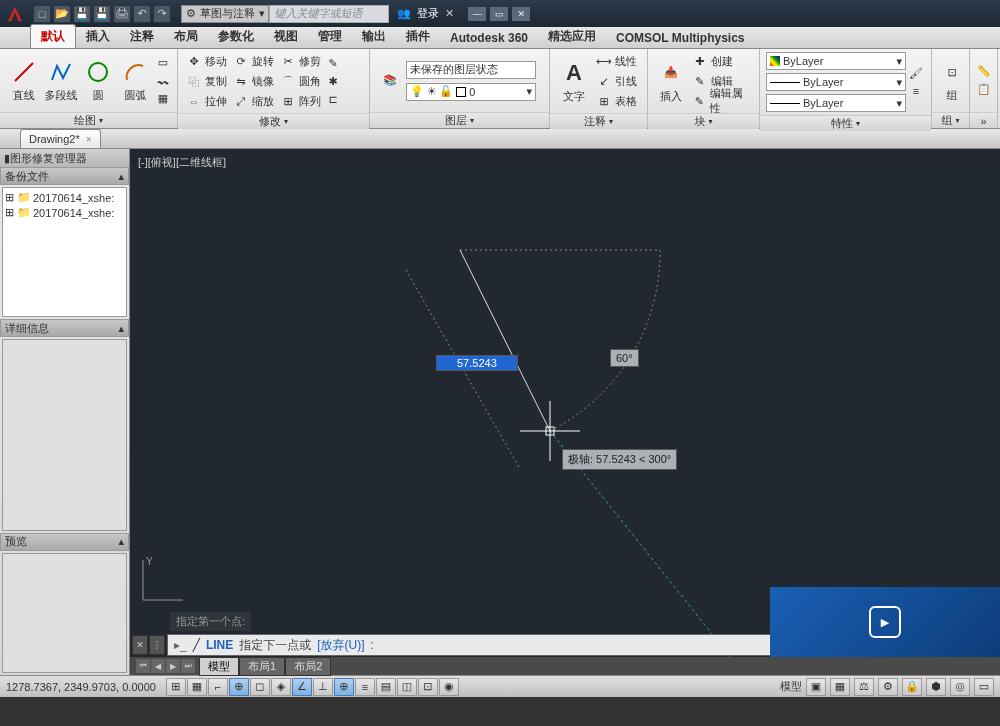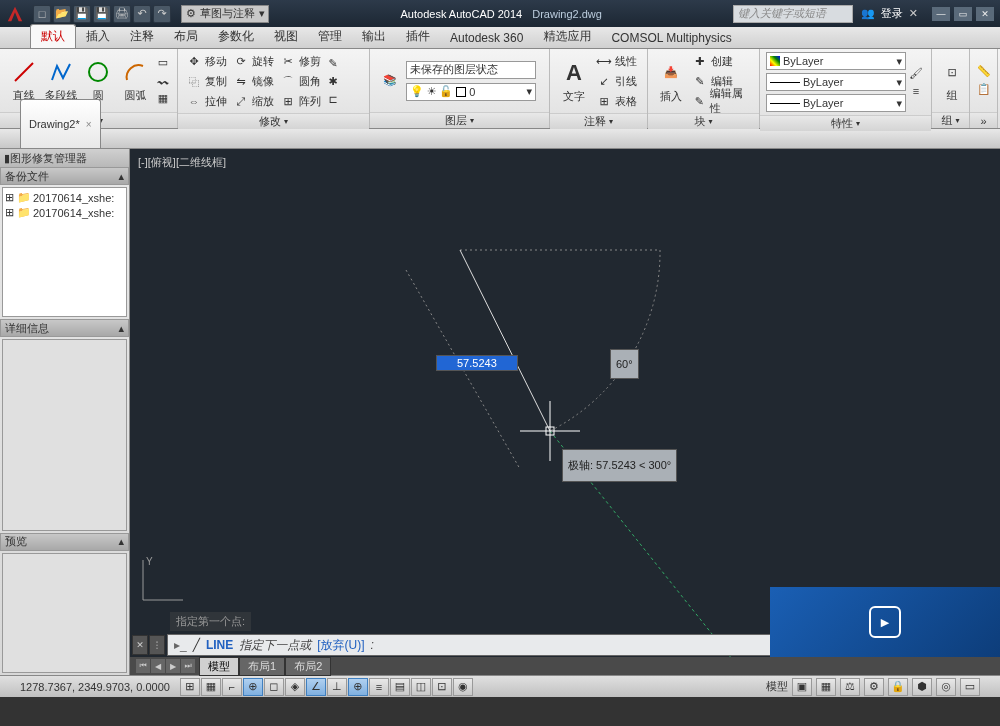--- a/index.html
+++ b/index.html
@@ -15,21 +15,21 @@
 .titlebar .spacer { flex: 1; text-align: center; display: flex; gap: 10px; justify-content: center; align-items: center; }
 .titlebar .app-title { color: #fff; }
 .titlebar .doc-title { color: #bcd; }
 .titlebar .search-box { width: 120px; height: 18px; background: #d8dce0; border: 1px solid #aaa; display: flex; align-items: center; padding: 0 4px; color: #888; font-style: italic; }
 .titlebar .right-icons { display: flex; gap: 6px; padding: 0 8px; align-items: center; }
 .win-controls { display: flex; gap: 4px; padding: 0 6px; }
 .win-btn { width: 18px; height: 14px; background: #5a6a7a; display: flex; align-items: center; justify-content: center; color: #eee; font-size: 9px; }
 
 
 .ribbon-tabs { height: 22px; background: linear-gradient(#e8e8e8, #d0d0d0); display: flex; align-items: flex-end; border-bottom: 1px solid #888; padding-left: 30px; }
-.ribbon-tab { padding: 3px 10px; font-size: 12px; cursor: pointer; }
+.ribbon-tab { padding: 3px 10px; font-size: 12px; cursor: pointer; font-weight: bold; }
 .ribbon-tab.active { background: #f8f8f8; border: 1px solid #888; border-bottom: none; border-radius: 3px 3px 0 0; color: #c00; }
 
 
 .ribbon { height: 80px; background: linear-gradient(#f4f4f4, #e0e0e0); display: flex; border-bottom: 1px solid #888; }
 .panel { border-right: 1px solid #bbb; display: flex; flex-direction: column; }
 .panel-body { flex: 1; display: flex; padding: 3px 6px; gap: 2px; }
 .panel-title { height: 16px; text-align: center; font-size: 11px; background: linear-gradient(#e8e8e8, #d4d4d4); border-top: 1px solid #ccc; display: flex; justify-content: center; align-items: center; gap: 3px; }
 .panel-title .arrow { font-size: 8px; }
 
 .big-btn { display: flex; flex-direction: column; align-items: center; justify-content: center; width: 36px; gap: 2px; cursor: pointer; }
@@ -38,68 +38,68 @@
 
 .col { display: flex; flex-direction: column; gap: 2px; justify-content: center; }
 .small-btn { display: flex; align-items: center; height: 18px; gap: 3px; padding: 0 2px; cursor: pointer; font-size: 11px; }
 .small-icon { width: 16px; height: 16px; display: inline-flex; align-items: center; justify-content: center; }
 
 .layer-combo { width: 100px; height: 18px; background: #fff; border: 1px solid #999; display: flex; align-items: center; padding: 0 3px; gap: 3px; }
 .prop-combo { width: 140px; height: 18px; background: #fff; border: 1px solid #999; display: flex; align-items: center; padding: 0 3px; gap: 3px; font-size: 11px; }
 
 
 .filetab-bar { height: 20px; background: linear-gradient(#e8e8e8, #c8c8c8); display: flex; align-items: flex-end; padding-left: 20px; border-bottom: 1px solid #888; }
-.filetab { background: linear-gradient(#fff, #e8e8e8); border: 1px solid #888; border-bottom: none; padding: 18px 8px; display: flex; gap: 6px; align-items: center; font-size: 11px; border-radius: 3px 3px 0 0; }
+.filetab { background: linear-gradient(#fff, #e8e8e8); border: 1px solid #888; border-bottom: none; padding: 3px 8px; display: flex; gap: 6px; align-items: center; font-size: 11px; border-radius: 3px 3px 0 0; }
 .filetab .close { color: #888; font-size: 10px; }
 
 
 .main { display: flex; height: 526px; }
 .left-palette { width: 130px; background: linear-gradient(#e8e8e8, #d8d8d8); border-right: 1px solid #888; display: flex; flex-direction: column; }
 .palette-title { height: 18px; background: linear-gradient(#d0d0d0, #b8b8b8); display: flex; align-items: center; padding: 0 4px; font-size: 11px; }
 .palette-section-hdr { height: 18px; background: linear-gradient(#c8c8c8, #a8a8a8); display: flex; align-items: center; padding: 0 4px; font-size: 11px; justify-content: space-between; border: 1px solid #999; }
 .palette-tree { flex: 1; background: #fff; border: 1px solid #999; margin: 2px; overflow: hidden; font-size: 11px; padding: 2px; }
 .tree-item { display: flex; align-items: center; gap: 2px; padding: 1px 0; }
 .palette-spacer { flex: 0.8; background: #e0e0e0; border: 1px solid #999; margin: 2px; }
 .palette-preview { flex: 0.5; background: #e0e0e0; border: 1px solid #999; margin: 2px; }
 
 .canvas-wrap { flex: 1; position: relative; background: #212830; }
 .viewport-label { position: absolute; top: 6px; left: 8px; color: #ccc; font-size: 11px; }
 .drawing-svg { position: absolute; inset: 0; }
 
 .dyn-input { position: absolute; background: #fff; border: 1px solid #555; padding: 1px 20px; font-size: 11px; }
 .dyn-input.selected { background: #2166d4; color: #fff; }
-.dyn-tooltip { position: absolute; background: #aab0b6; border: 1px solid #555; padding: 8px 5px; font-size: 11px; color: #222; }
+.dyn-tooltip { position: absolute; background: #aab0b6; border: 1px solid #555; padding: 2px 5px; font-size: 11px; color: #222; }
 
 .ucs-icon { position: absolute; left: 8px; bottom: 70px; }
 
 .cmd-history { position: absolute; left: 40px; bottom: 44px; color: #999; font-size: 11px; background: rgba(50,55,60,0.85); padding: 2px 6px; }
 .cmd-line-wrap { position: absolute; left: 2px; right: 2px; bottom: 18px; height: 24px; display: flex; align-items: center; gap: 2px; }
 .cmd-nav { display: flex; gap: 1px; }
 .cmd-nav-btn { width: 16px; height: 20px; background: #555; color: #ccc; display: flex; align-items: center; justify-content: center; font-size: 9px; border: 1px solid #333; }
 .cmd-input { flex: 1; height: 22px; background: #e8eaec; border: 1px solid #666; display: flex; align-items: center; padding: 0 6px; gap: 6px; font-size: 12px; }
 .cmd-input .prompt-icon { color: #666; }
 .cmd-input .cmd-name { color: #2060c0; font-weight: bold; }
-.cmd-input .cmd-text { color: #444; font-style: italic; }
+.cmd-input .cmd-text { color: #444; }
 .cmd-input .cmd-option { color: #2060c0; }
 
 .model-tabs { position: absolute; left: 0; right: 0; bottom: 0; height: 18px; background: #4a4a4a; display: flex; align-items: center; padding-left: 6px; gap: 0; }
 .model-tab-nav { display: flex; gap: 1px; margin-right: 4px; }
 .mt-nav { width: 14px; height: 14px; background: #666; display: flex; align-items: center; justify-content: center; color: #ccc; font-size: 8px; }
 .model-tab { padding: 1px 8px; font-size: 11px; background: #666; color: #ddd; border: 1px solid #333; }
 .model-tab.active { background: #d0d0d0; color: #000; }
 
 
 .watermark { position: absolute; right: 0; bottom: 18px; width: 230px; height: 70px; background: linear-gradient(135deg, #1a5fb4, #0d3d7a); display: flex; align-items: center; justify-content: center; gap: 10px; color: #fff; }
 .watermark .play-icon { width: 32px; height: 32px; border: 2px solid #fff; border-radius: 6px; display: flex; align-items: center; justify-content: center; }
 .watermark .wm-text { display: flex; flex-direction: column; }
 .watermark .wm-main { font-size: 22px; font-weight: bold; }
 .watermark .wm-sub { font-size: 11px; letter-spacing: 1px; }
 
 
-.statusbar { height: 22px; background: linear-gradient(#e0e0e0, #c0c0c0); display: flex; align-items: center; padding: 0 20px; gap: 6px; font-size: 11px; border-top: 1px solid #888; }
+.statusbar { height: 22px; background: linear-gradient(#e0e0e0, #c0c0c0); display: flex; align-items: center; padding: 0 6px; gap: 6px; font-size: 11px; border-top: 1px solid #888; }
 .statusbar .coords { color: #333; }
 .statusbar .status-btns { display: flex; gap: 1px; margin-left: 4px; }
 .sb-btn { width: 20px; height: 18px; background: linear-gradient(#e8e8e8, #c8c8c8); border: 1px solid #999; display: flex; align-items: center; justify-content: center; }
 .sb-btn.active { background: linear-gradient(#b0d0f0, #80b0e0); border-color: #4080c0; }
 .statusbar .spacer { flex: 1; }
 .statusbar .right-status { display: flex; align-items: center; gap: 4px; }
 </style>
 </head>
 <body>
 
@@ -115,24 +115,20 @@
     <div class="qat-btn">💾</div>
     <div class="qat-btn">💾</div>
     <div class="qat-btn">🖨</div>
     <div class="qat-btn">↶</div>
     <div class="qat-btn">↷</div>
   </div>
   <div class="workspace-sel">
     <span>⚙</span>
     <span>草图与注释</span>
     <span>▾</span>
-  </div>
-  <div class="spacer">
-    <span class="app-title">Autodesk AutoCAD 2014</span>
-    <span class="doc-title">Drawing2.dwg</span>
   </div>
   <div class="search-box">键入关键字或短语</div>
   <div class="right-icons">
     <span>👥</span>
     <span style="color:#fff">登录</span>
     <span style="color:#ccc">✕</span>
   </div>
   <div class="win-controls">
     <div class="win-btn">—</div>
     <div class="win-btn">▭</div>

